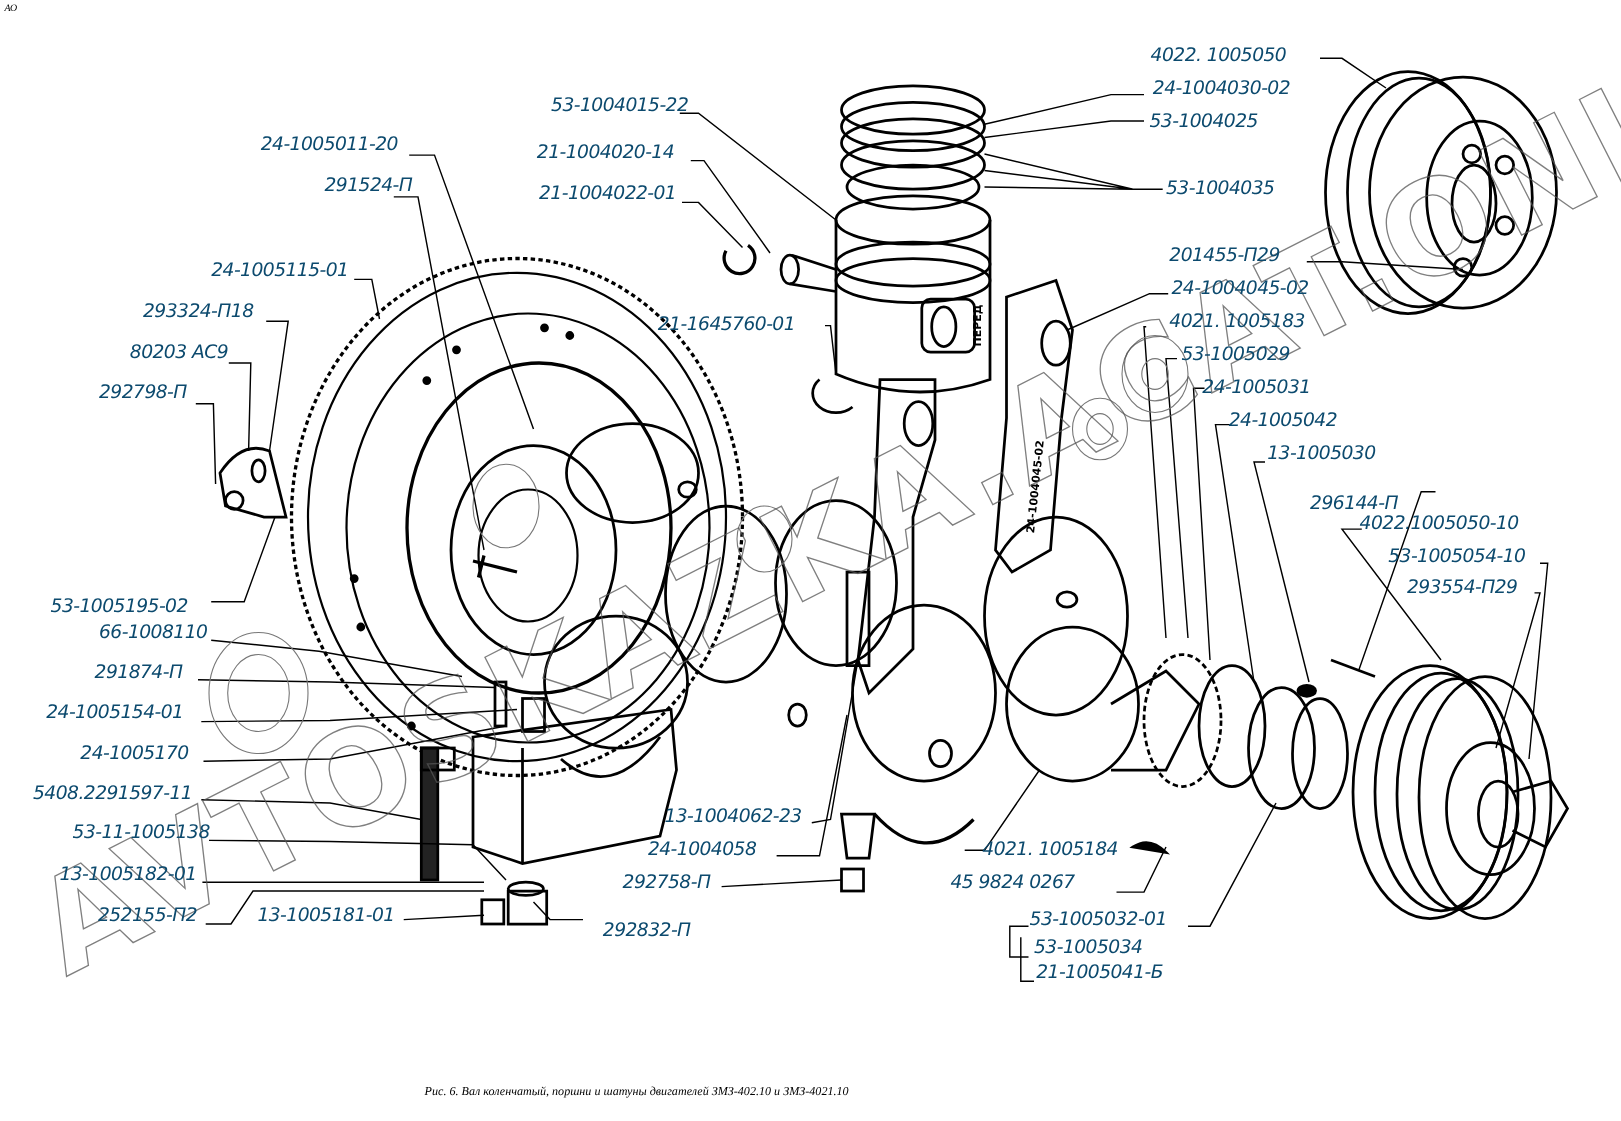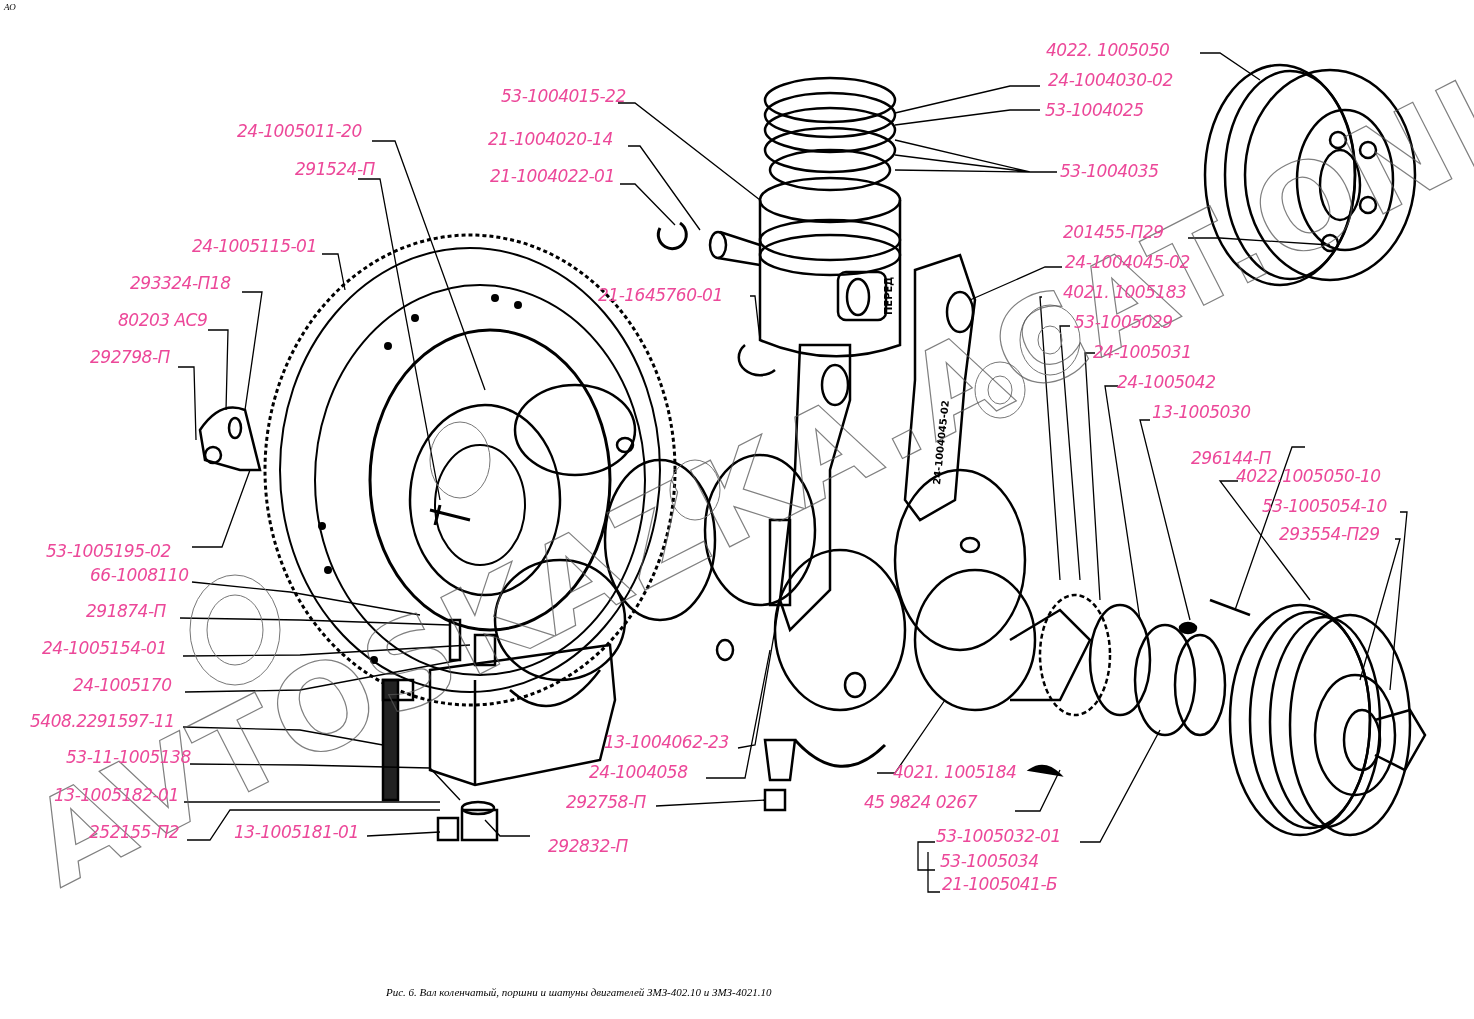--- a/index.html
+++ b/index.html
@@ -1,20 +1,20 @@
 <!DOCTYPE html>
 <html><head>
 <meta charset="utf-8">
 <style>
   html, body { margin: 0; padding: 0; background: #ffffff; }
   body { width: 1474px; height: 1019px; position: relative; overflow: hidden;
          font-family: "Liberation Sans", sans-serif; color: #000; }
   #drawing { position: absolute; left: 0; top: 0; width: 1474px; height: 1019px; }
   .lbl { position: absolute; font-family: "DejaVu Sans", sans-serif; font-style: italic;
-         font-size: 17px; letter-spacing: -0.5px; white-space: nowrap; color: #ec4899; line-height: 20px; }
+         font-size: 17px; letter-spacing: -0.5px; white-space: nowrap; color: #0c4a6e; line-height: 20px; }
   .corner { position: absolute; left: 4px; top: 2px; font-size: 9px; font-style: italic;
             font-family: "Liberation Serif", serif; }
   .caption { position: absolute; left: 386px; top: 986px; font-family: "Liberation Serif", serif;
              font-style: italic; font-size: 11px; white-space: nowrap; }
   .wm { position: absolute; font-family: "DejaVu Sans", sans-serif; font-weight: bold;
         font-size: 118px; color: transparent; -webkit-text-stroke: 1.2px #555; letter-spacing: 4px;
         transform: rotate(-27deg); transform-origin: left top; white-space: nowrap; opacity: 0.75; }
 </style>
 </head>
 <body>

